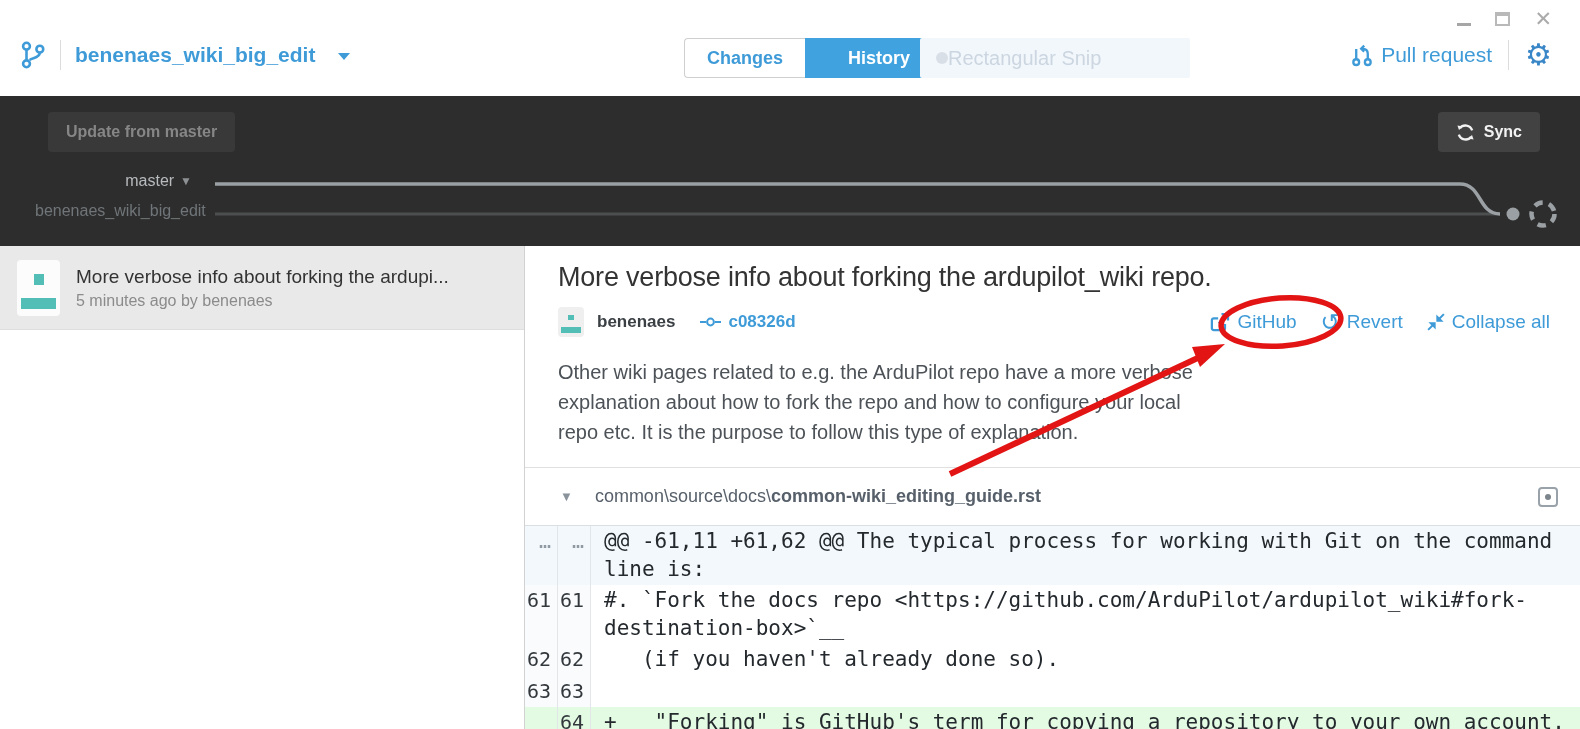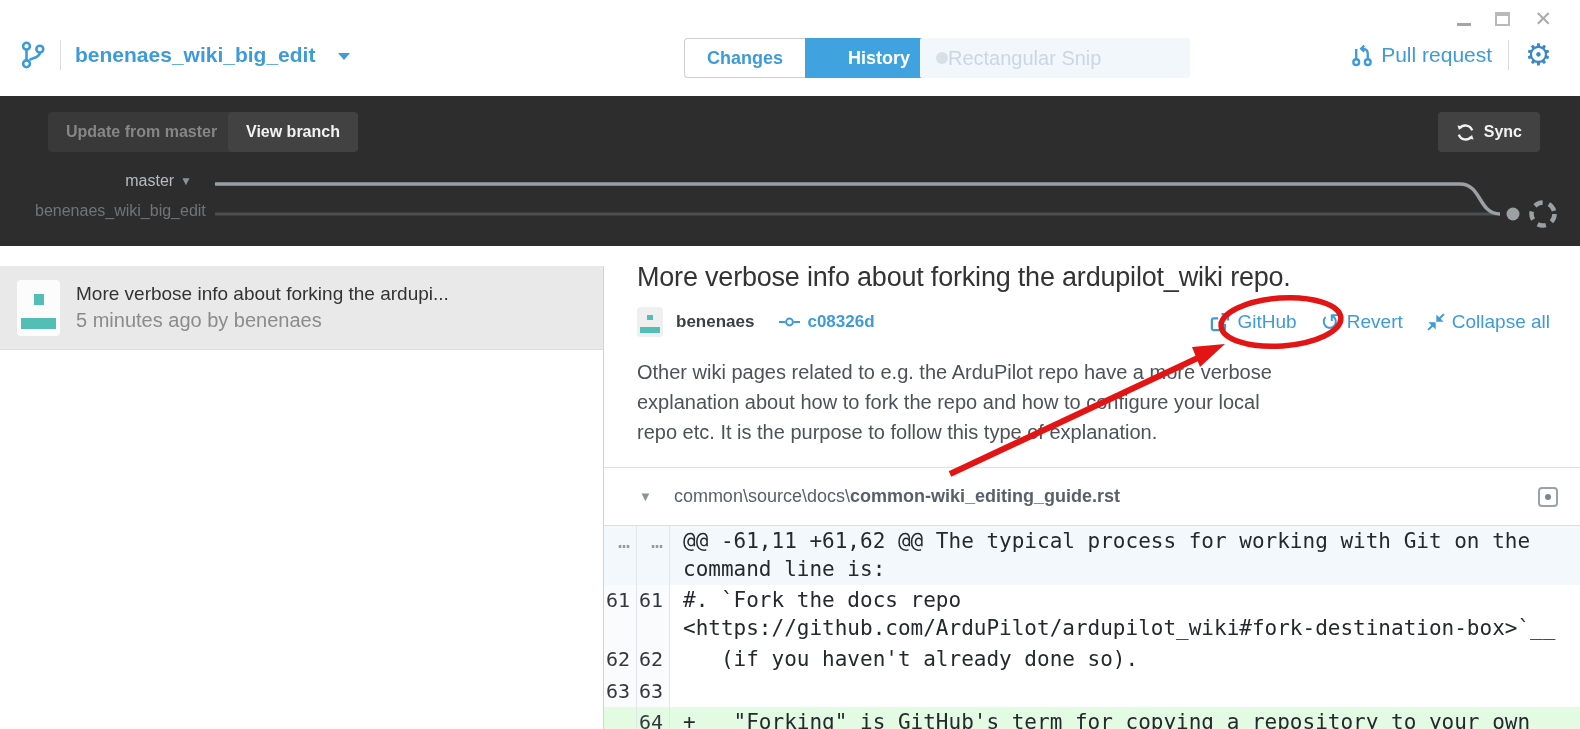--- a/index.html
+++ b/index.html
@@ -42,30 +42,30 @@
   .btn-sync { right:40px; background:#434242; color:#f2f2f2; gap:9px; }
 
   .graph-label { position:absolute; font-size:16px; }
   .lbl-master { top:76px; left:0; width:192px; text-align:right; color:#b7bbbe; }
   .lbl-master .tri { display:inline-block; margin-left:6px; color:#8d9194; font-size:12px; vertical-align:1px; }
   .lbl-branch { top:106px; left:35px; color:#6f7578; }
   .graph-svg { position:absolute; left:0; top:0; }
 
   
   .content { position:absolute; left:0; top:246px; width:1580px; height:483px; display:flex; }
-  .commit-list { width:604px; border-right:1px solid #d2d2d2; background:#fff;margin-top:20px; }
+  .commit-list { width:525px; border-right:1px solid #d2d2d2; background:#fff; }
   .commit-item { height:84px; background:#e9e9e9; display:flex; align-items:center; gap:16px; padding:0 14px 0 17px; border-bottom:1px solid #dedede; }
   .avatar { background:#fcfcfc; border-radius:4px; position:relative; flex:none; }
   .avatar-lg { width:43px; height:56px; }
   .avatar-sm { width:26px; height:30px; background:#efefef; }
   .avatar .sq { position:absolute; left:40%; top:26%; width:23%; height:19%; background:#53beb5; }
   .avatar .bar { position:absolute; left:10%; top:68%; width:80%; height:20%; background:#53beb5; }
   .ci-text { min-width:0; }
   .ci-title { color:#333; font-size:19px; white-space:nowrap; overflow:hidden; }
-  .ci-meta { color:#8b8b8b; font-size:20px; margin-top:4px; }
+  .ci-meta { color:#8b8b8b; font-size:16px; margin-top:4px; }
 
   .main { flex:1; min-width:0; padding:16px 0 0 33px; position:relative; }
   .commit-title { color:#333; font-size:27px; font-weight:400; letter-spacing:-0.2px; }
   .meta-row { margin-top:14px; display:flex; align-items:center; gap:13px; height:30px; padding-right:30px; }
   .author { color:#3b4045; font-size:17px; font-weight:700; }
   .sha-wrap { display:flex; align-items:center; gap:7px; margin-left:12px;font-weight:bold; }
   .sha { color:#3e9bd8; font-size:17px; }
   .meta-links { margin-left:auto; display:flex; align-items:center; gap:24px; }
   .mlink { display:flex; align-items:center; gap:7px; color:#3e9bd8; font-size:19px; }
   .glyph-revert { font-size:23px; line-height:18px; }
@@ -139,21 +139,20 @@
       </svg>
       <span>Pull request</span>
     </div>
     <div class="pr-sep"></div>
     <div class="gear">⚙</div>
   </div>
 </div>
 
 <div class="darkarea">
   <div class="dk-btn btn-update">Update from master</div>
-  <div class="dk-btn btn-view">View branch</div>
   <div class="dk-btn btn-sync">
     <svg width="19" height="19" viewBox="0 0 16 16">
       <g stroke="#f2f2f2" stroke-width="2" fill="none">
         <path d="M13.6 6.2 A6 6 0 0 0 3.2 4.4"></path>
           <path d="M2.4 9.8 A6 6 0 0 0 12.8 11.6"></path>
       </g>
       <path d="M1.2 2.2 L4.6 2.8 2.6 6.2 Z" fill="#f2f2f2"></path>
       <path d="M14.8 13.8 L11.4 13.2 13.4 9.8 Z" fill="#f2f2f2"></path>
     </svg>
     <span>Sync</span>

